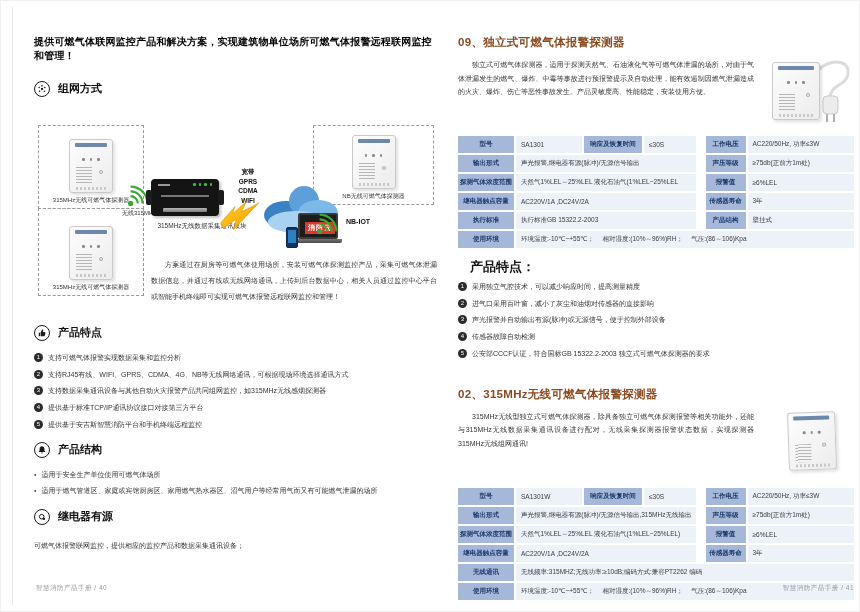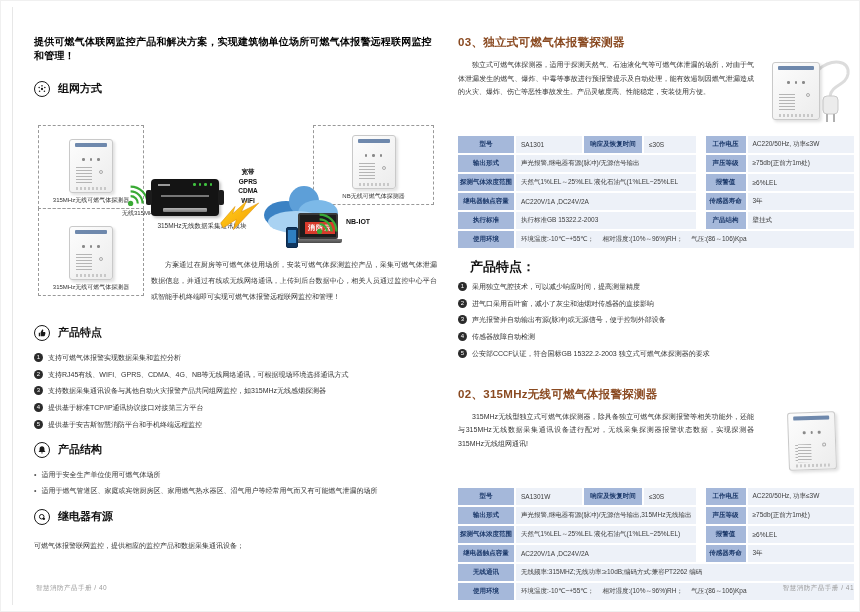--- a/index.html
+++ b/index.html
@@ -295,21 +295,21 @@
           </svg>
       </span>
       <span>继电器有源</span>
     </div>
     <div class="note">可燃气体报警联网监控，提供相应的监控产品和数据采集通讯设备；</div>
 
     <div class="footer left-f">智慧消防产品手册 / 40</div>
   </div>
 
   <div class="right-page">
-    <div class="prod-title">03、独立式可燃气体报警探测器</div>
+    <div class="prod-title">09、独立式可燃气体报警探测器</div>
 
     <div class="prod-block">
       <div class="prod-desc">独立式可燃气体探测器，适用于探测天然气、石油液化气等可燃气体泄漏的场所，对由于气体泄漏发生的燃气、爆炸、中毒等事故进行预报警提示及自动处理，能有效遏制因燃气泄漏造成的火灾、爆炸、伤亡等恶性事故发生。产品灵敏度高、性能稳定，安装使用方便。</div>
       <div class="prod-shot">
         <svg class="cord" width="88" height="74" viewBox="0 0 88 74">
           <path d="M52 12 C66 0 84 2 82 16 C80 28 66 26 64 38" stroke="#dcdcdc" stroke-width="3" fill="none"></path>
           <rect x="57" y="38" width="15" height="18" rx="4" fill="#ececec" stroke="#c9c9c9"></rect>
           <line x1="61" y1="56" x2="61" y2="64" stroke="#b0b0b0" stroke-width="2"></line>
           <line x1="68" y1="56" x2="68" y2="64" stroke="#b0b0b0" stroke-width="2"></line>
         </svg>

